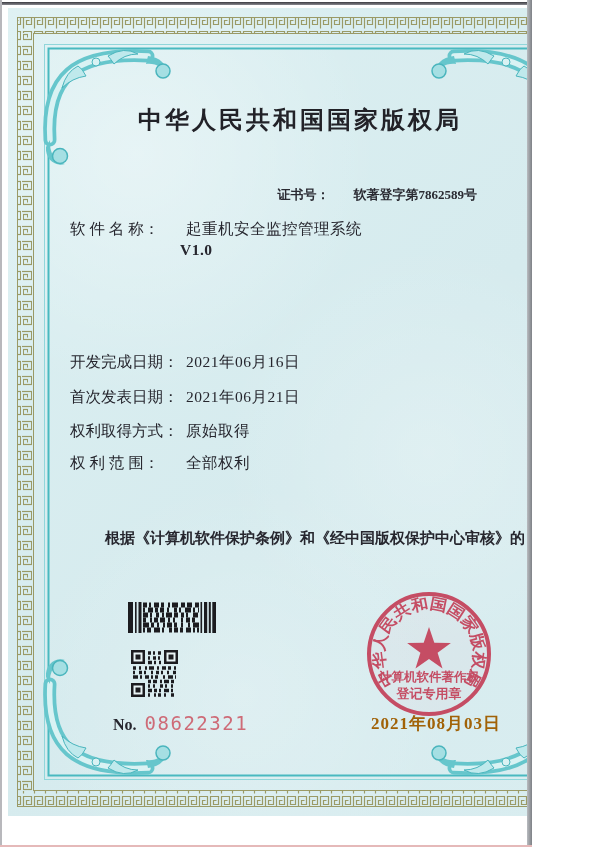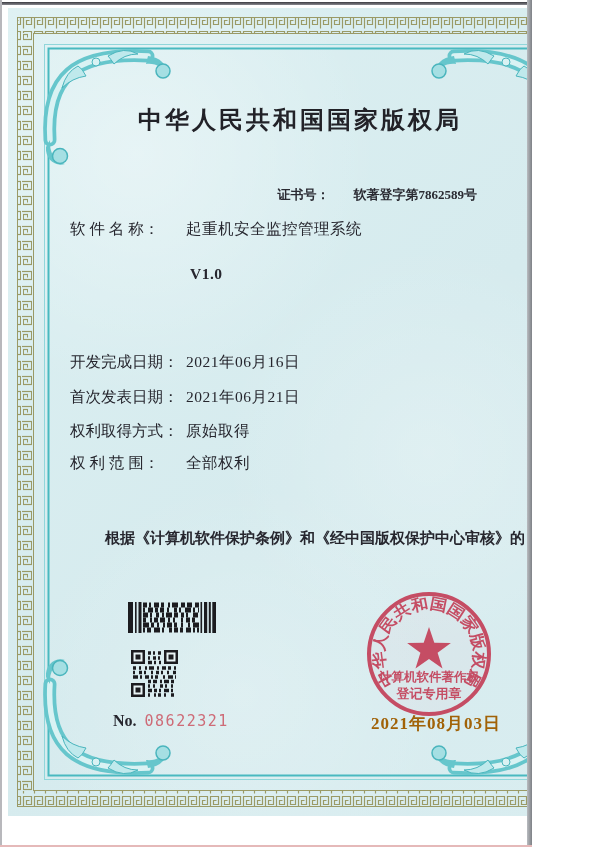--- a/index.html
+++ b/index.html
@@ -31,27 +31,27 @@
   }
   .doc-title{
     position:absolute;left:0;top:141px;width:600px;text-align:center;
     font-size:30px;font-weight:700;letter-spacing:1px;color:#1d1d24;
   }
   .certno-line{position:absolute;top:186px;right:55px;font-size:13px;font-weight:700;color:#2a2a32;}
   .certno-line .certno-value{margin-left:24px;}
   .field-row{position:absolute;left:62px;font-size:15.5px;font-weight:400;color:#26262e;white-space:nowrap;margin-left:8px;}
   .flabel{display:inline-block;width:104px;white-space:pre;}
   .fvalue{margin-left:12px;letter-spacing:0.5px;}
-  .value-cont{position:absolute;left:190px;font-size:15.5px;font-weight:700;letter-spacing:0.5px;margin-top:24px;}
+  .value-cont{position:absolute;left:180px;font-size:15.5px;font-weight:700;letter-spacing:0.5px;}
   .statement{position:absolute;left:72px;top:521px;width:470px;font-size:15px;font-weight:700;line-height:34px;color:#26262e;}
   .statement .line1{text-indent:33px;}
   .barcode-box{position:absolute;left:128px;top:602px;}
   .qr-box{position:absolute;left:131px;top:650px;}
   .serial-line{position:absolute;left:113px;top:712px;font-size:16px;font-weight:700;color:#26262e;}
-  .serial-number{font-family:"DejaVu Sans Mono",monospace;font-weight:400;font-size:15px;color:#ce6b77;letter-spacing:1.5px;margin-left:8px;}
+  .serial-number{font-family:"DejaVu Sans Mono",monospace;font-weight:400;font-size:19px;color:#ce6b77;letter-spacing:1.5px;margin-left:8px;}
   .issue-date{position:absolute;left:371px;top:712px;font-size:17px;font-weight:700;letter-spacing:1px;color:#a16207;}
   .seal-box{position:absolute;left:363px;top:588px;opacity:.9;}
 </style>
 </head>
 <body>
 
 <div class="screen">
   <div class="paper"></div>
 
   <svg class="frame-svg" width="600" height="847" viewBox="0 0 600 847">

